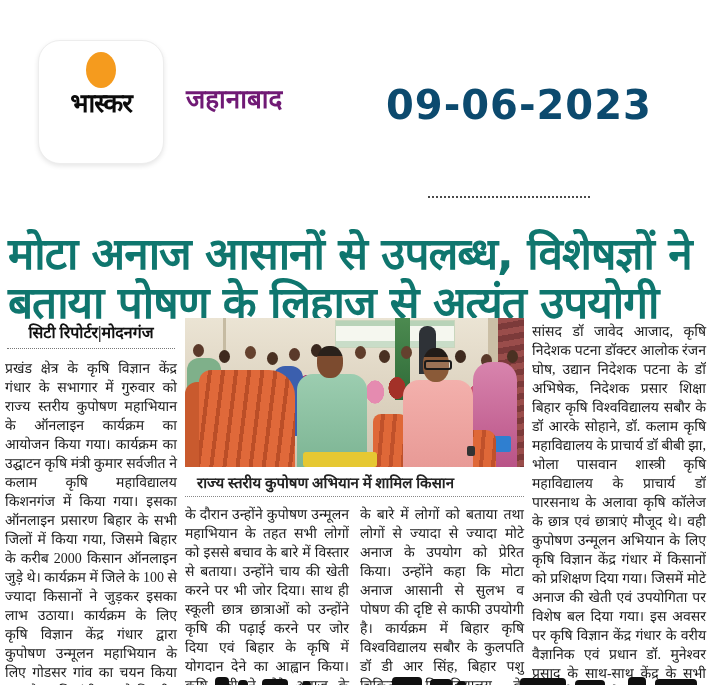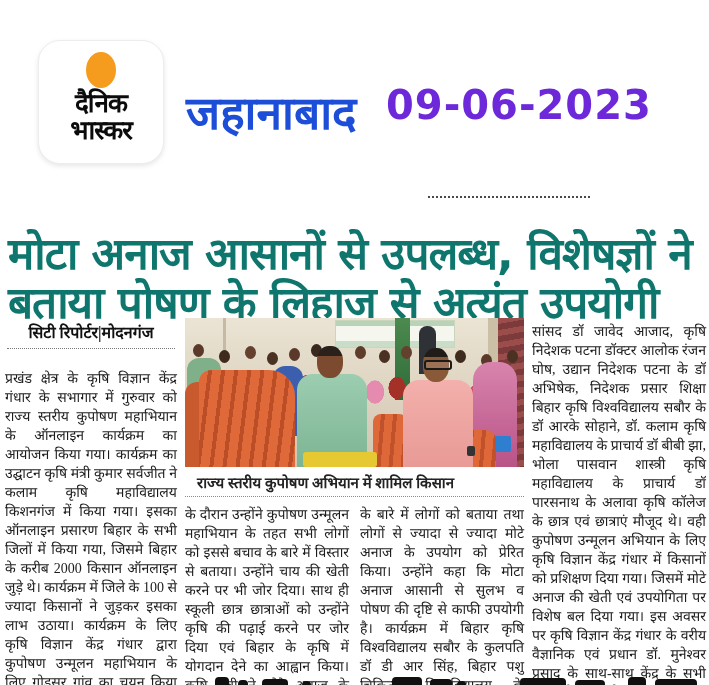--- a/index.html
+++ b/index.html
@@ -11,41 +11,41 @@
   
   .logo{
     position:absolute;left:38px;top:40px;width:124px;height:122px;
     background:#fff;border:1px solid #ededed;border-radius:22px;
     box-shadow:0 2px 5px rgba(0,0,0,.10);text-align:center;
   }
   .logo-dot{width:30px;height:36px;background:#F59B1E;border-radius:50%;margin:11px auto 2px;}
   .logo-text{font-family:"DejaVu Sans",sans-serif;font-weight:800;font-size:26px;line-height:27px;color:#0b0b0b;letter-spacing:-1px;}
   .edition{
     position:absolute;left:186px;top:80px;
-    font-family:"DejaVu Sans",sans-serif;font-weight:700;font-size:46px;color:#1d4ed8;
+    font-family:"DejaVu Sans",sans-serif;font-weight:700;font-size:26px;color:#701a75;
   }
   .pubdate{
     position:absolute;left:386px;top:82px;
-    font-family:"DejaVu Sans",sans-serif;font-weight:700;font-size:40px;color:#6d28d9;letter-spacing:1px;
+    font-family:"DejaVu Sans",sans-serif;font-weight:700;font-size:40px;color:#0c4a6e;letter-spacing:1px;
   }
   .top-dotted{position:absolute;left:428px;top:196px;width:162px;border-top:2px dotted #4a4a4a;}
   
   .headline{
     position:absolute;left:8px;top:200px;width:698px;
     font-family:"DejaVu Sans",sans-serif;font-weight:800;
     font-size:44px;line-height:49px;color:#0f766e;letter-spacing:-1px;
   }
   
   .article-body{position:absolute;left:5px;top:318px;width:701px;display:flex;gap:8px;}
   .col-left{width:172px;flex:none;}
   .col-mid{width:339px;flex:none;}
   .col-right{width:174px;flex:none;padding-top:4px;}
   .byline{
     text-align:center;font-weight:bold;font-size:16px;color:#111;
-    padding:3px 0 5px;border-bottom:1px dotted #777;margin:0 2px 20px;
+    padding:3px 0 5px;border-bottom:1px dotted #777;margin:0 2px 10px;
   }
   .bodytext{font-size:14px;line-height:19px;text-align:justify;color:#1c1c1c;margin:0;}
   .caption{font-weight:bold;font-size:15px;color:#222;margin:5px 12px 4px;}
   .cap-rule{border-top:1px dotted #888;margin-bottom:8px;}
   .mid-cols{display:flex;gap:11px;}
   .mid-cols .bodytext{width:164px;}
   
   .photo{
     position:relative;width:339px;height:149px;overflow:hidden;
     background:linear-gradient(#ebe4d4,#dcd2bf 55%,#cfc5b0);
@@ -112,21 +112,20 @@
   .f8{left:520px;width:46px;height:8px;}
   .f9{left:575px;width:30px;height:6px;}
   .f10{left:628px;width:18px;height:9px;}
   .f11{left:655px;width:42px;height:7px;}
 </style>
 </head>
 <body>
 
 <div class="logo">
   <div class="logo-dot"></div>
-  <div class="logo-text">दैनिक</div>
   <div class="logo-text">भास्कर</div>
 </div>
 <div class="edition">जहानाबाद</div>
 <div class="pubdate">09-06-2023</div>
 <div class="top-dotted"></div>
 
 <h1 class="headline">मोटा अनाज आसानों से उपलब्ध, विशेषज्ञों ने बताया पोषण के लिहाज से अत्यंत उपयोगी</h1>
 
 <div class="article-body">
 

